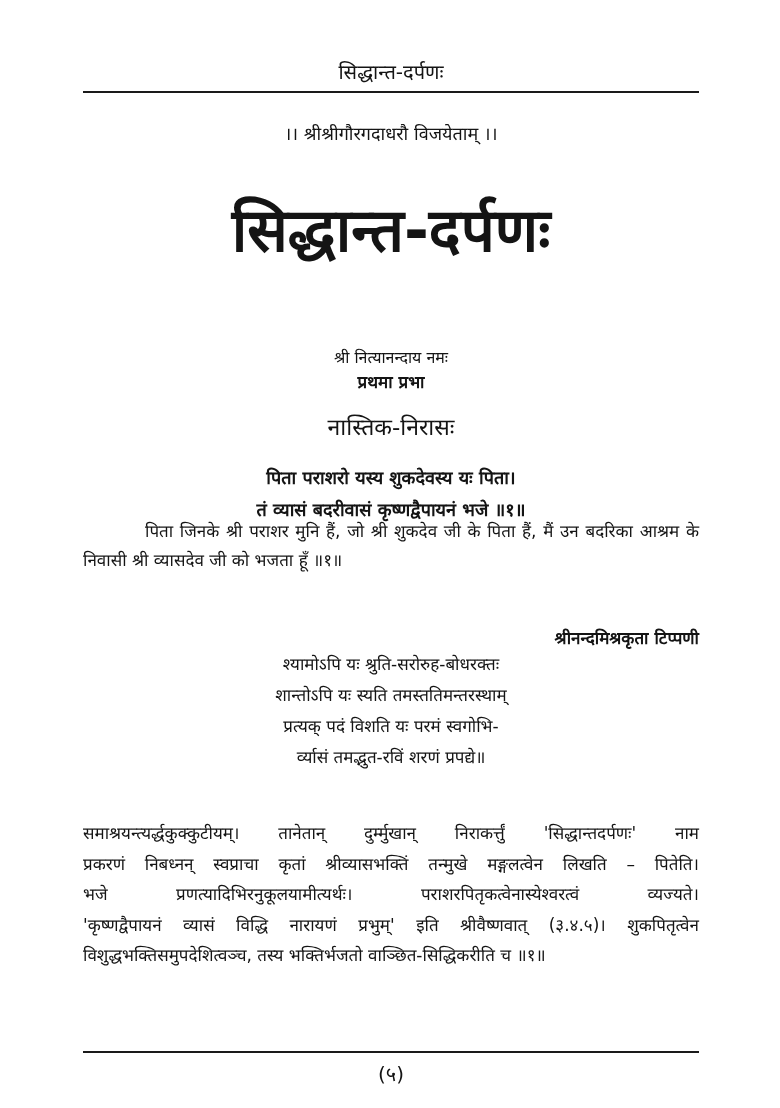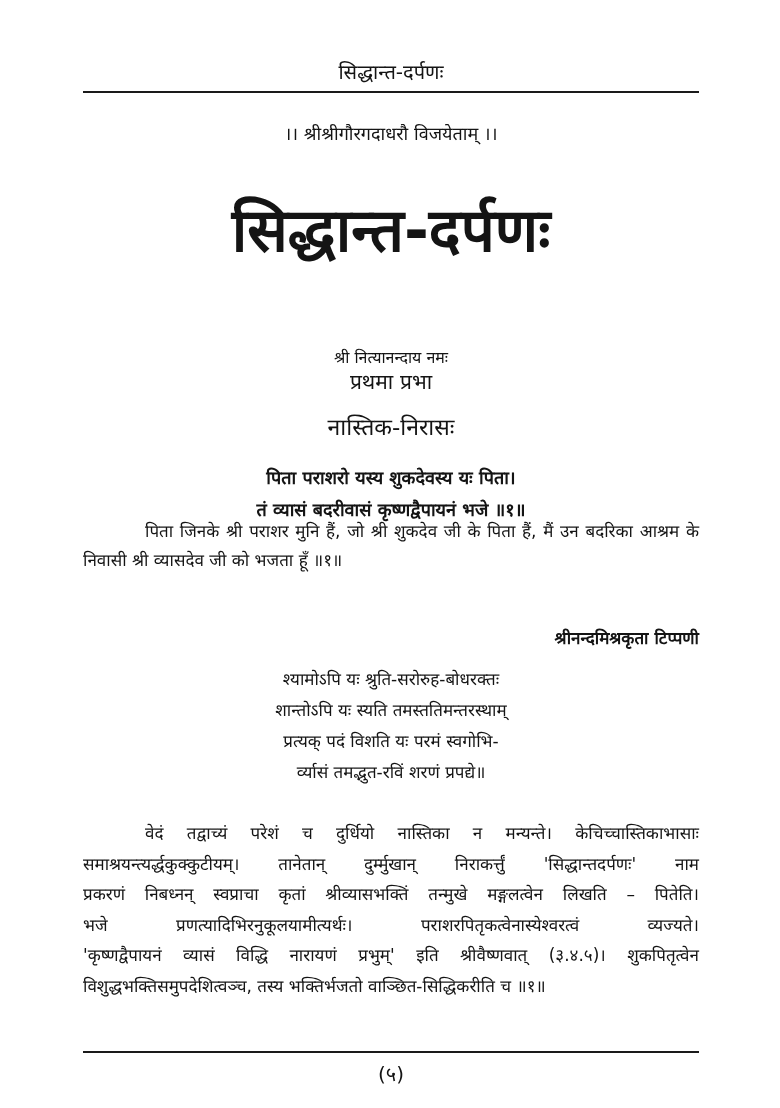--- a/index.html
+++ b/index.html
@@ -58,23 +58,23 @@
     font-weight: bold;
   }
   .salutation {
     top: 315px;
     font-size: 16px;
     line-height: 24px;
     margin-top: 31px;
   }
   .chapter {
     top: 367px;
-    font-size: 21px;
+    font-size: 17px;
     line-height: 30px;
-    font-weight: normal;
+    font-weight: bold;
   }
   .chapter-sub {
     top: 411px;
     font-size: 23px;
     line-height: 32px;
   }
   .verse {
     top: 462px;
     font-size: 18px;
     line-height: 32px;
@@ -93,21 +93,21 @@
   .para .indent { display: inline-block; width: 62px; }
   .translation { top: 517px; }
   .tippani-head {
     top: 624px;
     font-size: 17px;
     line-height: 28px;
     font-weight: bold;
     text-align: right;
   }
   .tippani-verse {
-    top: 664px;
+    top: 649px;
     font-size: 17px;
     line-height: 31px;
   }
   .tippani-verse div { white-space: nowrap; }
   .commentary { top: 818px; line-height: 30.5px; }
   .commentary div.ln {
     text-align: justify;
     text-align-last: justify;
     white-space: nowrap;
   }
@@ -147,21 +147,20 @@
   <div class="center tippani-head">श्रीनन्दमिश्रकृता टिप्पणी</div>
 
   <div class="center tippani-verse">
     <div>श्यामोऽपि यः श्रुति-सरोरुह-बोधरक्तः</div>
     <div>शान्तोऽपि यः स्यति तमस्ततिमन्तरस्थाम्</div>
     <div>प्रत्यक् पदं विशति यः परमं स्वगोभि-</div>
     <div>र्व्यासं तमद्भुत-रविं शरणं प्रपद्ये॥</div>
   </div>
 
   <div class="para commentary">
-    <div class="ln" style="padding-left:62px">वेदं तद्वाच्यं परेशं च दुर्धियो नास्तिका न मन्यन्ते। केचिच्चास्तिकाभासाः</div>
     <div class="ln">समाश्रयन्त्यर्द्धकुक्कुटीयम्। तानेतान् दुर्म्मुखान् निराकर्त्तुं 'सिद्धान्तदर्पणः' नाम</div>
     <div class="ln">प्रकरणं निबध्नन् स्वप्राचा कृतां श्रीव्यासभक्तिं तन्मुखे मङ्गलत्वेन लिखति – पितेति।</div>
     <div class="ln">भजे प्रणत्यादिभिरनुकूलयामीत्यर्थः। पराशरपितृकत्वेनास्येश्वरत्वं व्यज्यते।</div>
     <div class="ln">'कृष्णद्वैपायनं व्यासं विद्धि नारायणं प्रभुम्' इति श्रीवैष्णवात् (३.४.५)। शुकपितृत्वेन</div>
     <div class="ln last">विशुद्धभक्तिसमुपदेशित्वञ्च, तस्य भक्तिर्भजतो वाञ्छित-सिद्धिकरीति च ॥१॥</div>
   </div>
 
   <div class="rule bottom"></div>
   <div class="center folio">(५)</div>
 

